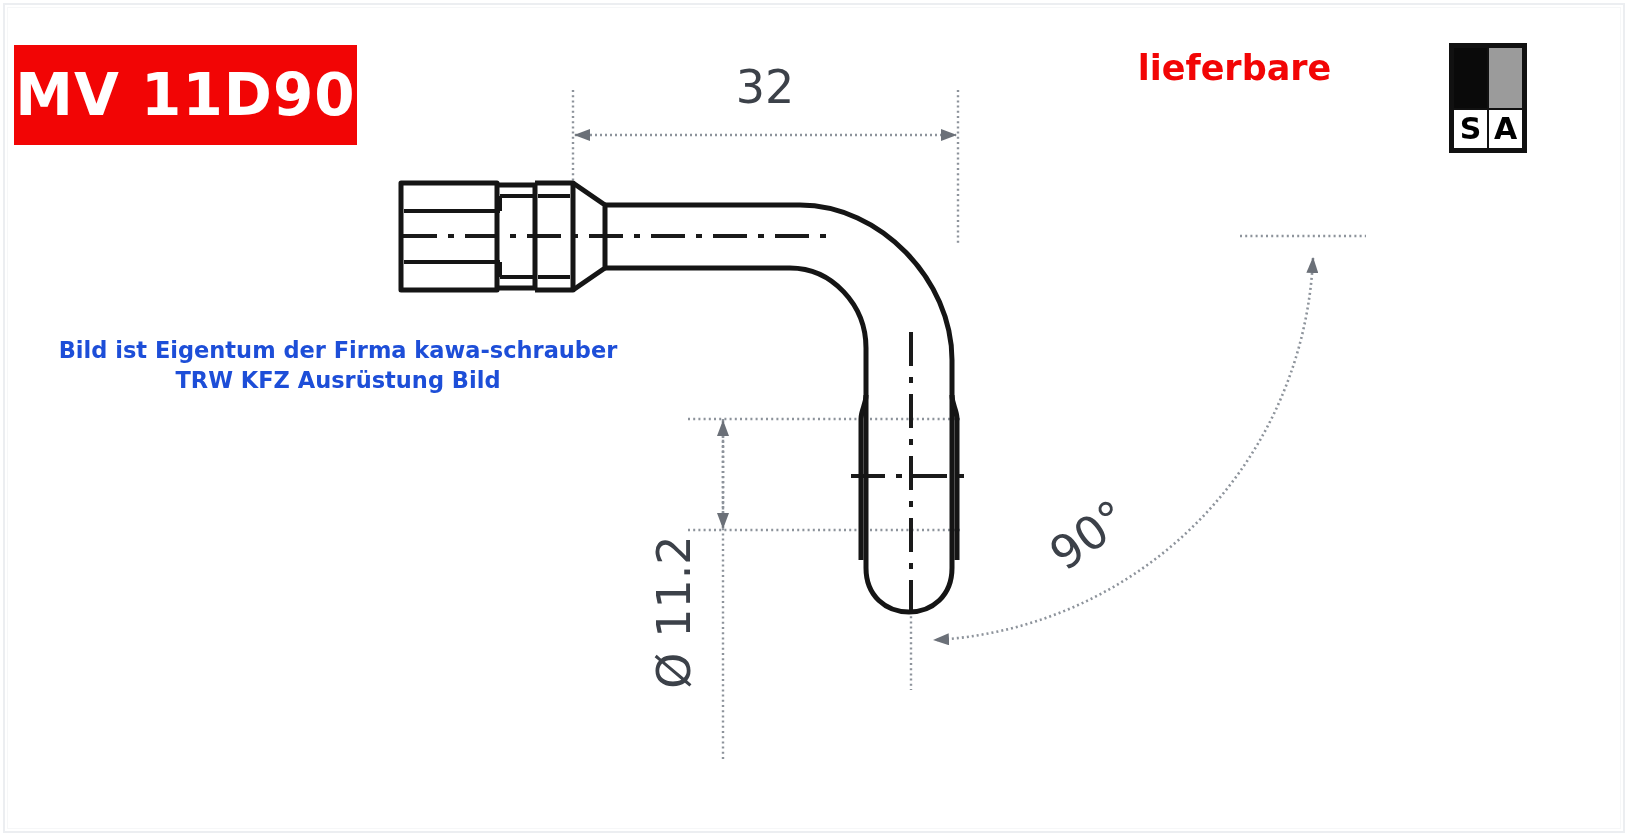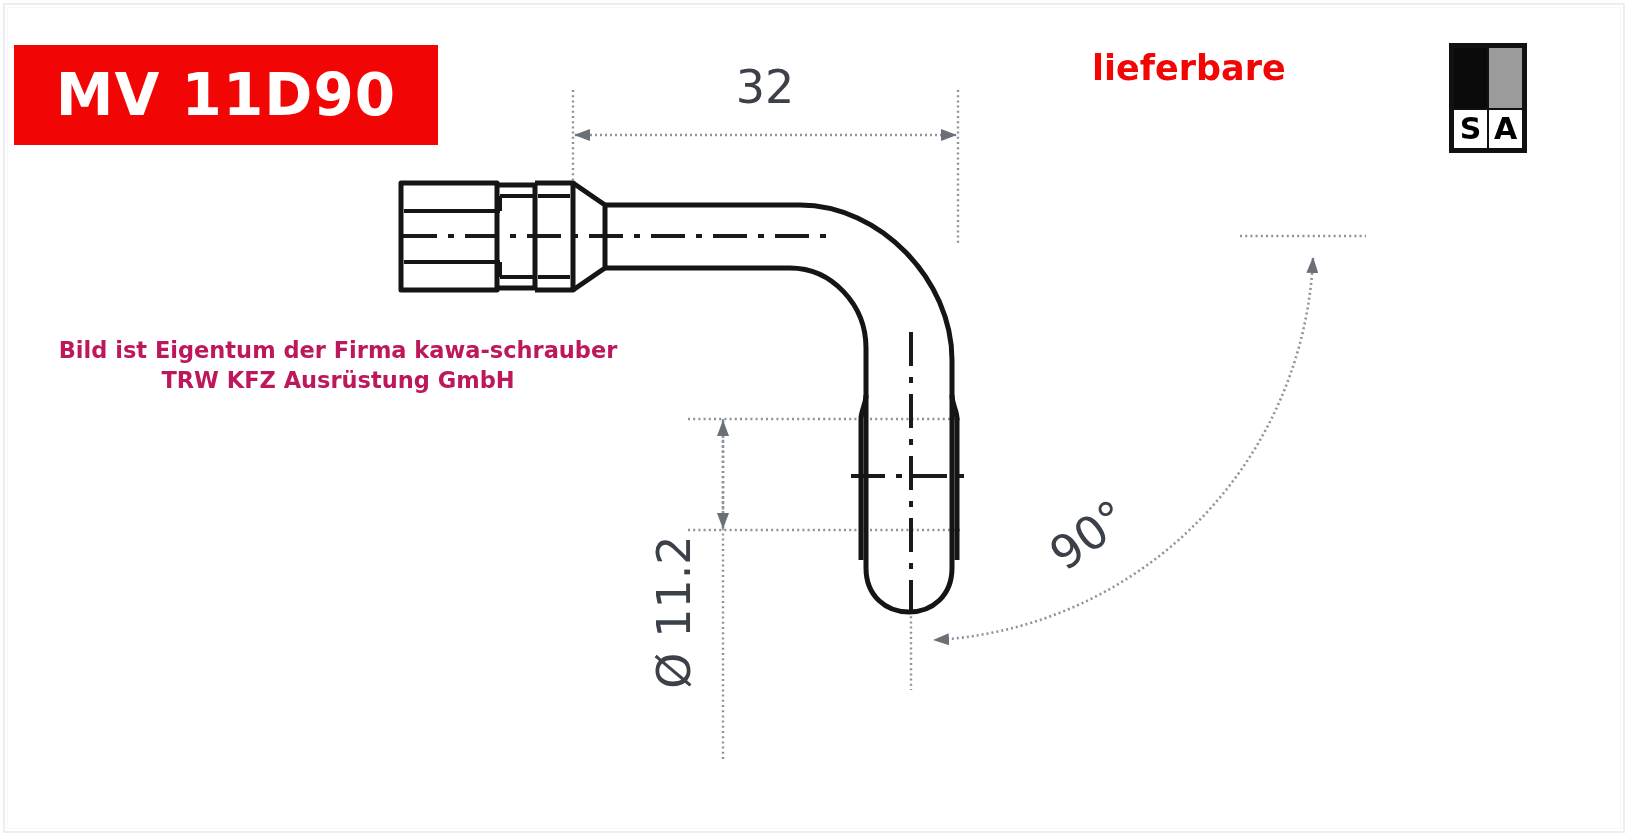--- a/index.html
+++ b/index.html
@@ -15,40 +15,40 @@
     position:absolute;left:3px;top:3px;right:3px;bottom:3px;
     border:2px solid #eceef1;box-sizing:border-box;pointer-events:none;
   }
   #frame2{
     position:absolute;left:7px;top:7px;right:7px;bottom:7px;
     border:1px solid #f6f7f8;box-sizing:border-box;pointer-events:none;
   }
 
   
   #badge{
-    position:absolute;left:14px;top:45px;width:424px;height:100px;
+    position:absolute;left:14px;top:45px;width:343px;height:100px;
     background:#f20505;display:flex;align-items:center;justify-content:center;
   }
   #badge span{
     color:#ffffff;font-weight:bold;font-size:58px;letter-spacing:1px;
     line-height:1;white-space:nowrap;
   }
 
   
   #credit{
     position:absolute;left:18px;top:336px;width:640px;
-    text-align:center;color:#be185d;font-weight:bold;font-size:22.5px;
+    text-align:center;color:#1d4ed8;font-weight:bold;font-size:22.5px;
     line-height:1.33;
   }
   #credit div{white-space:nowrap;}
 
   
   #legend-label{
     position:absolute;left:1092px;top:48px;width:285px;
-    text-align:left;color:#f20505;font-weight:bold;font-size:35px;
+    text-align:center;color:#f20505;font-weight:bold;font-size:35px;
     line-height:1.16;
   }
   #legend-label div{white-space:nowrap;}
   #swatches{
     position:absolute;left:1449px;top:43px;width:78px;height:110px;
     border:4px solid #111111;box-sizing:border-box;background:#ffffff;
     display:grid;grid-template-columns:1fr 1fr;grid-template-rows:62px 1fr;
   }
   .sw{border:1px solid #111111;box-sizing:border-box;}
   .sw-black{background:#0a0a0a;}
@@ -73,21 +73,21 @@
 
   <div id="frame"></div>
   <div id="frame2"></div>
 
   <div id="badge">
     <span>MV 11D90</span>
   </div>
 
   <div id="credit">
     <div>Bild ist Eigentum der Firma kawa-schrauber</div>
-    <div>TRW KFZ Ausrüstung GmbH</div>
+    <div>TRW KFZ Ausrüstung Bild</div>
   </div>
 
   <div id="legend-label">
     <div>lieferbare</div>
   </div>
 
   <div id="swatches">
     <div class="sw sw-black"></div>
     <div class="sw sw-grey"></div>
     <div class="sw sw-code">S</div>

